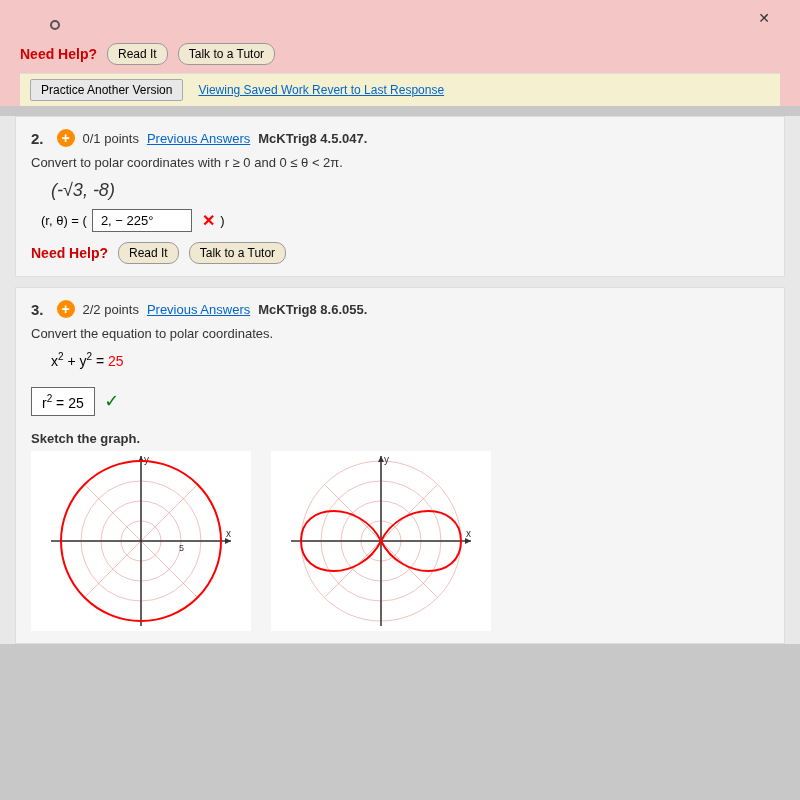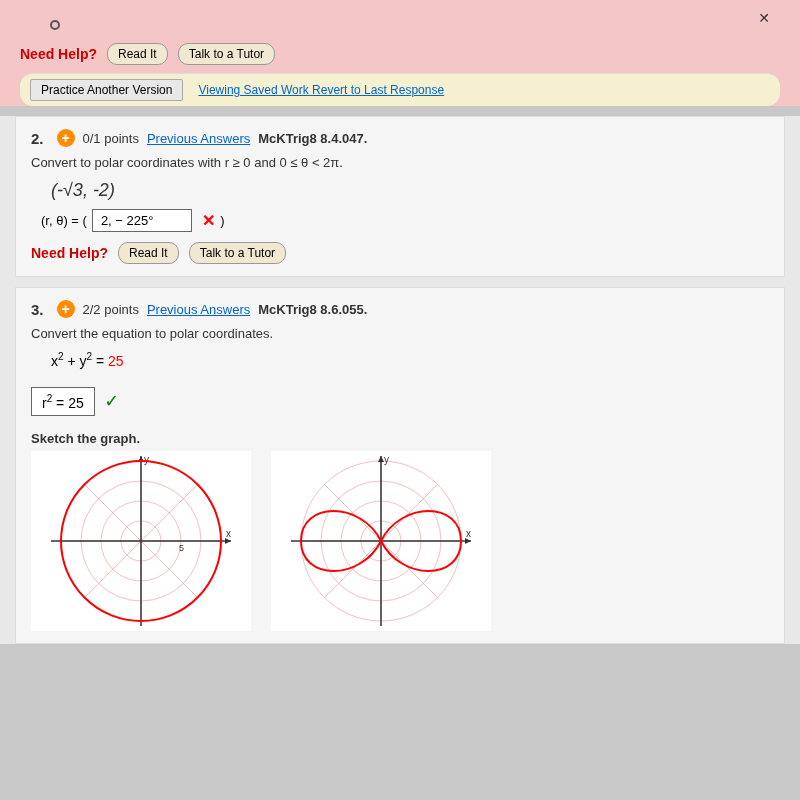--- a/index.html
+++ b/index.html
@@ -54,21 +54,20 @@
       cursor: pointer;
       border-radius: 10px;
     }
     .practice-bar {
       background: #f5f0d0;
       border-top: 1px solid #ddd;
       display: flex;
       align-items: center;
       gap: 15px;
       padding: 5px 10px;
-      border-radius: 13px;
     }
     .btn-practice {
       border: 1px solid #aaa;
       background: #e8e8e8;
       padding: 3px 10px;
       font-size: 12px;
       cursor: pointer;
       border-radius: 2px;
     }
     .viewing-text {
@@ -228,27 +227,27 @@
   </div>
 
   <div class="main-content">
 
     <div class="question-block">
       <div class="question-header">
         <span class="q-number">2.</span>
         <span class="plus-circle">+</span>
         <span class="points-text">0/1 points</span>
         <span class="prev-answers-link">Previous Answers</span>
-        <span class="problem-code">McKTrig8 8.4.047.</span>
+        <span class="problem-code">McKTrig8 4.5.047.</span>
       </div>
 
       <div class="question-text">Convert to polar coordinates with r ≥ 0 and 0 ≤ θ &lt; 2π.</div>
 
       <div class="math-expression">
-        (-√3, -2)
+        (-√3, -8)
       </div>
 
       <div class="answer-row">
         <span>(r, θ) = (</span>
         <span class="answer-box">2, − 225°</span>
         <span class="x-red">✕</span>
         <span>)</span>
       </div>
 
       <div class="need-help-row-2">

